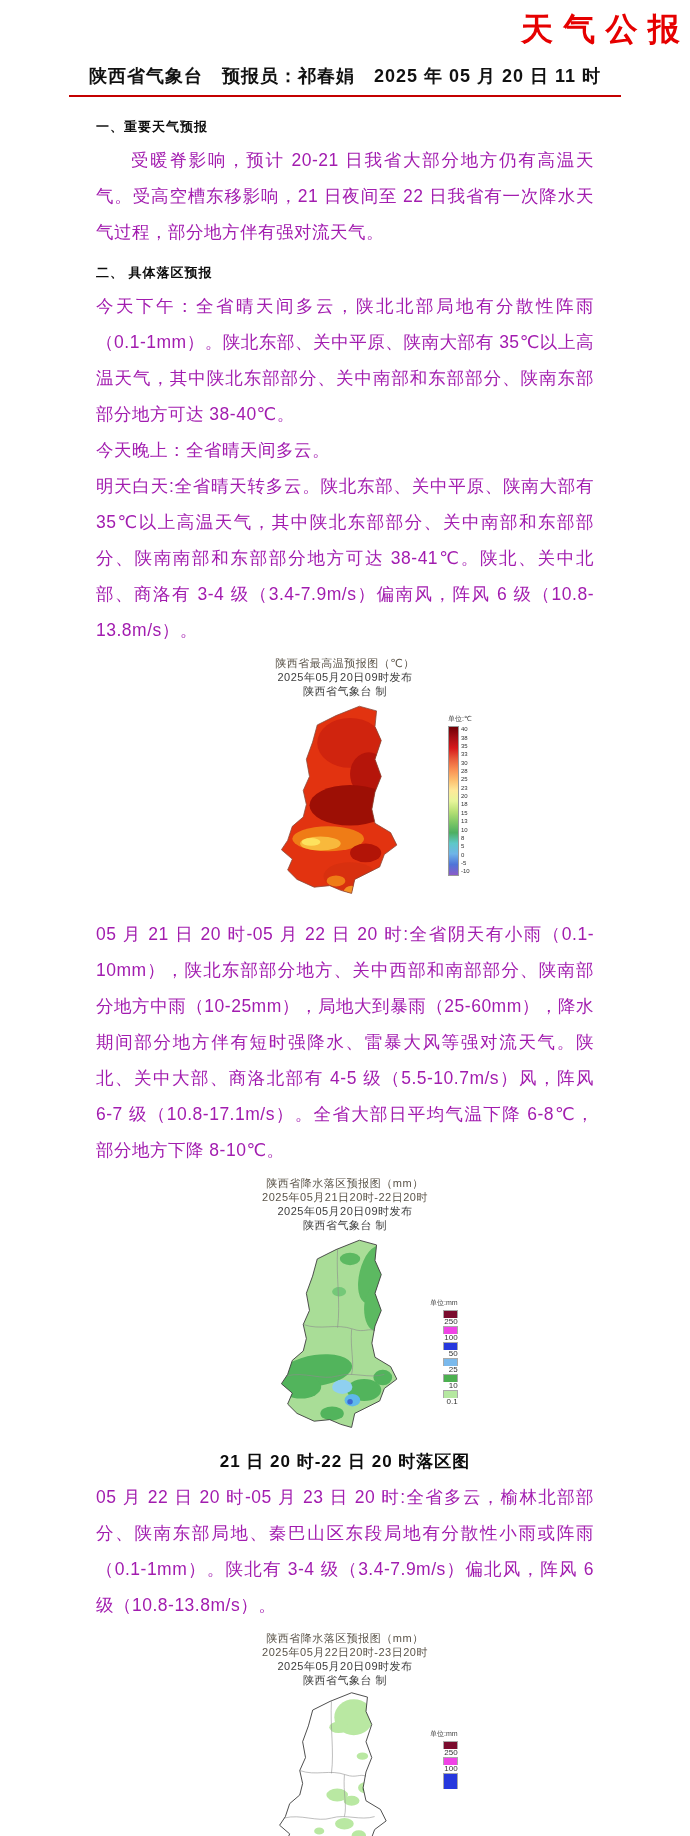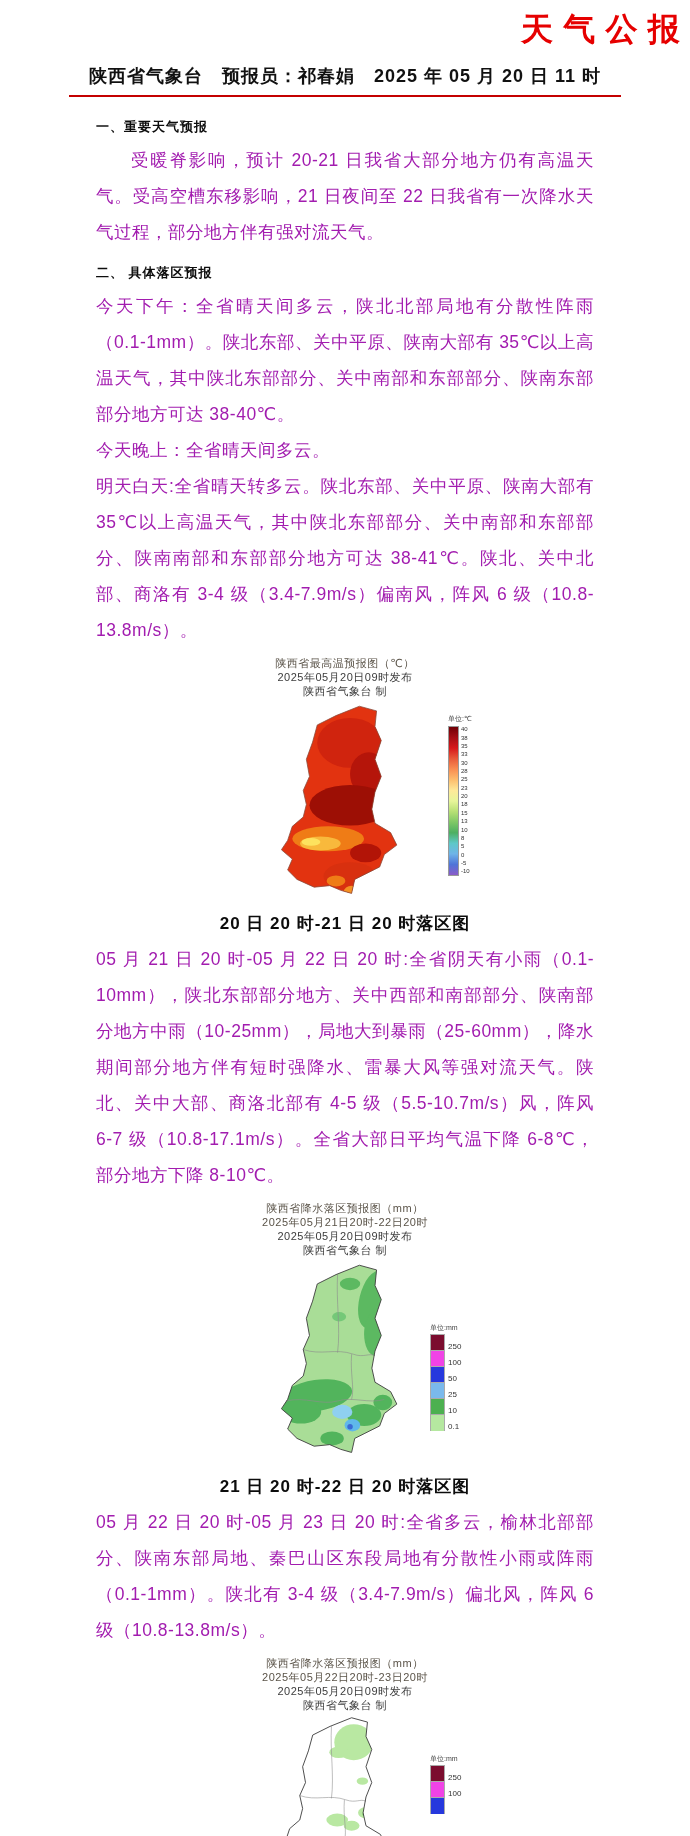--- a/index.html
+++ b/index.html
@@ -40,21 +40,21 @@
   .legend-label{font-size:7px;color:#444;margin-bottom:2px;}
   .temp-body{display:flex;gap:2px;}
   .temp-bar{width:9px;height:148px;border:0.5px solid #999;}
   .temp-ticks{
     display:flex;flex-direction:column;justify-content:space-between;
     height:148px;font-size:6px;color:#333;line-height:6px;
   }
   
   .precip-legend{position:absolute;text-align:left;}
   .precip-rows{display:flex;flex-direction:column;}
-  .prow{display:flex;align-items:flex-end;height:16px;}
+  .prow{display:flex;align-items:flex-end;height:16px;flex-direction:column;}
   .prow .sw{width:13px;height:16px;display:inline-block;border:0.5px solid #aaa;border-bottom:none;}
   .prow .lb{font-size:8px;color:#333;margin-left:3px;line-height:8px;}
 </style>
 </head>
 <body>
 
 <svg width="0" height="0" style="position:absolute" aria-hidden="true">
   <defs>
     <path id="prov" stroke-linejoin="round" d="M76 32 L100 20 L130 8 L152 14 L150 34 L158 52 L150 76 L158 98 L150 118 L146 140 L150 158 L170 170 L178 186 L162 198 L156 214 L136 224 L124 230 L120 248 L106 244 L92 238 L72 240 L50 230 L38 218 L44 204 L30 192 L38 180 L44 162 L58 150 L62 134 L58 116 L66 98 L62 76 L70 54 Z"></path>
     <path id="bnd1" d="M58 116 C80 124 100 114 122 122 C136 127 142 120 150 124"></path>
@@ -132,21 +132,20 @@
                 <span>10</span>
                 <span>8</span>
                 <span>5</span>
                 <span>0</span>
                 <span>-5</span>
                 <span>-10</span>
               </div>
           </div>
         </div>
       </div>
-      <figcaption class="caption">20 日 20 时-21 日 20 时落区图</figcaption>
     </figure>
 
     <p class="body">05 月 21 日 20 时-05 月 22 日 20 时:全省阴天有小雨（0.1-10mm），陕北东部部分地方、关中西部和南部部分、陕南部分地方中雨（10-25mm），局地大到暴雨（25-60mm），降水期间部分地方伴有短时强降水、雷暴大风等强对流天气。陕北、关中大部、商洛北部有 4-5 级（5.5-10.7m/s）风，阵风 6-7 级（10.8-17.1m/s）。全省大部日平均气温下降 6-8℃，部分地方下降 8-10℃。</p>
 
     <figure class="map">
       <div class="map-titles">
         <div class="mt">陕西省降水落区预报图（mm）</div>
         <div class="mt">2025年05月21日20时-22日20时</div>
         <div class="mt dark">2025年05月20日09时发布</div>
         <div class="mt dark">陕西省气象台 制</div>

